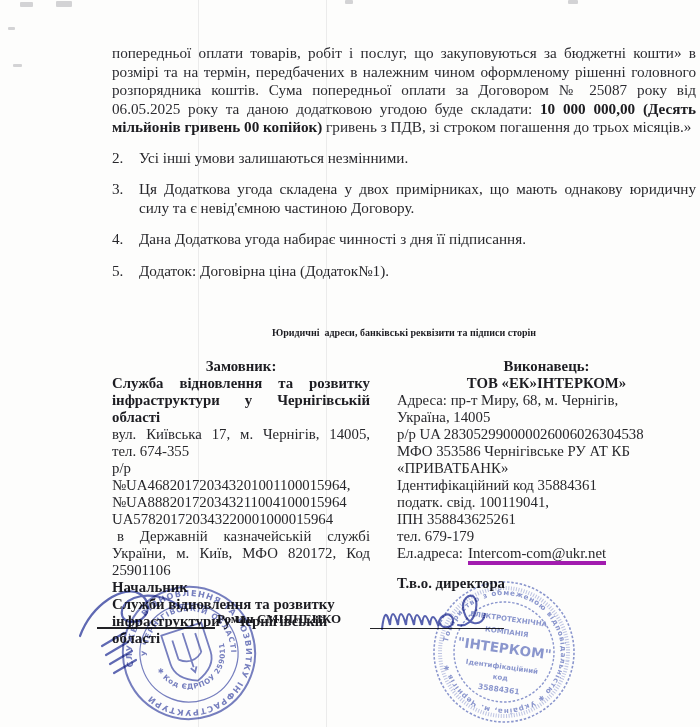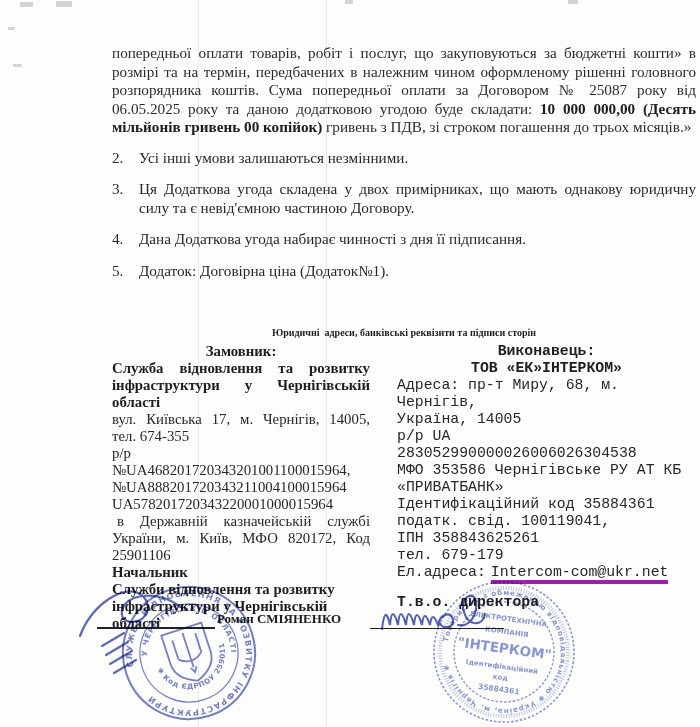--- a/index.html
+++ b/index.html
@@ -16,24 +16,24 @@
     padding:44px 28px 0 88px;}
   .para{margin:0;font-size:15.2px;line-height:18.6px;text-align:justify;color:#2b2b30;}
   .para b{color:#1c1c20;}
   .list{margin-top:12px;}
   .li{display:flex;margin-bottom:13px;font-size:15.2px;line-height:18.5px;}
   .li .num{width:27px;flex:none;}
   .li .txt{flex:1;text-align:justify;}
   .heading{margin-top:47px;text-align:center;font-weight:bold;font-size:10px;
     white-space:pre-wrap;color:#1d1d22;}
   .cols{display:flex;align-items:flex-start;}
-  .roles{margin-top:5px;}
+  .roles{margin-top:20px;}
   .lcol{width:258px;flex:none;font-size:14.8px;line-height:17px;}
   .spacer{width:27px;flex:none;}
-  .rcol{flex:1;font-size:14.8px;line-height:17px;font-family:Liberation Mono, monospace;}
+  .rcol{flex:1;font-size:14.8px;line-height:17px;}
   .center{text-align:center;}
   .b{font-weight:bold;color:#1d1d22;}
   .stretch{text-align:justify;text-align-last:justify;}
   .ind{padding-left:5px;}
   .detail-block{}
   .officer{margin-top:13px;}
   .email-line .lbl{margin-right:5px;}
   .link{border-bottom:4px solid #a21caf;}
   .sig-line{position:absolute;border-bottom:2px solid #222226;}
   .sig-line.thin{border-bottom-width:1.5px;}

